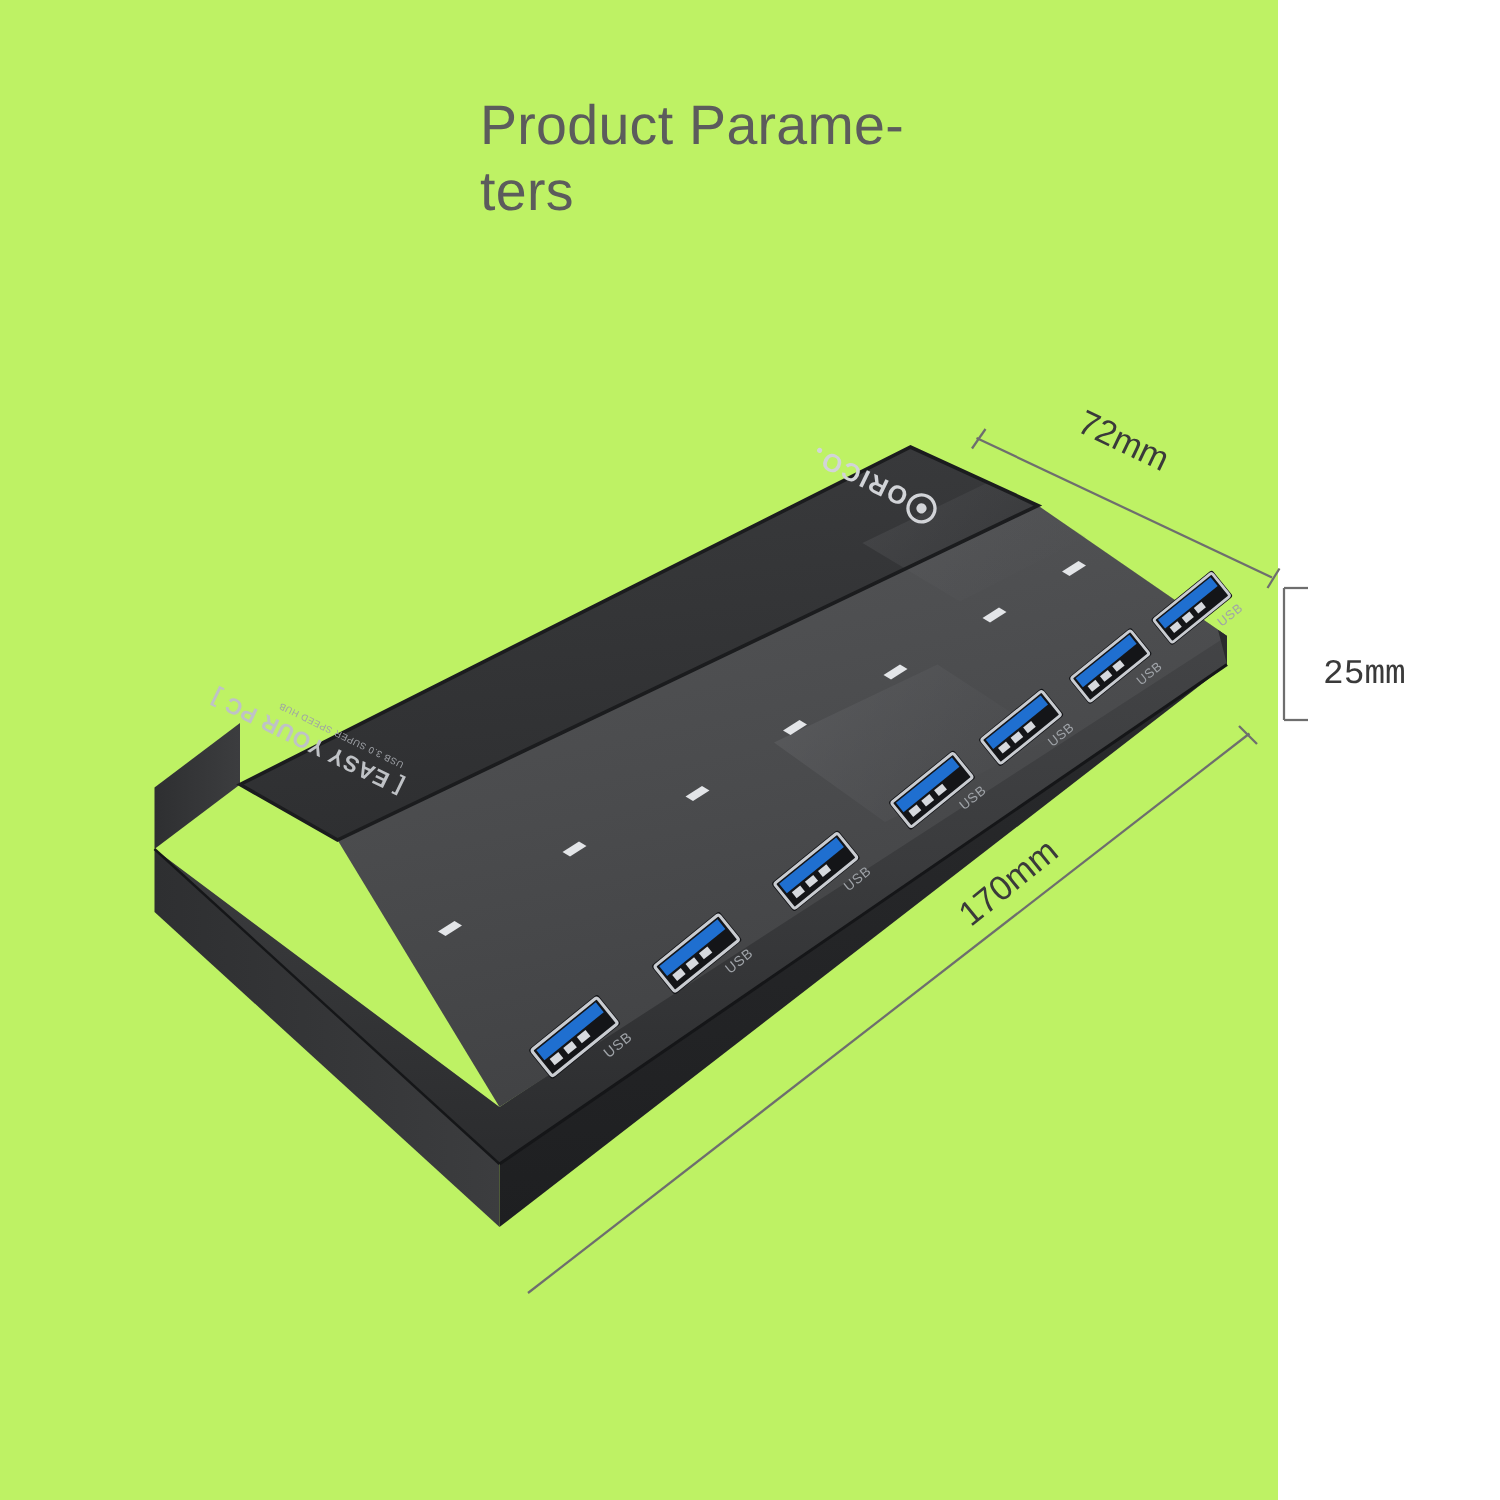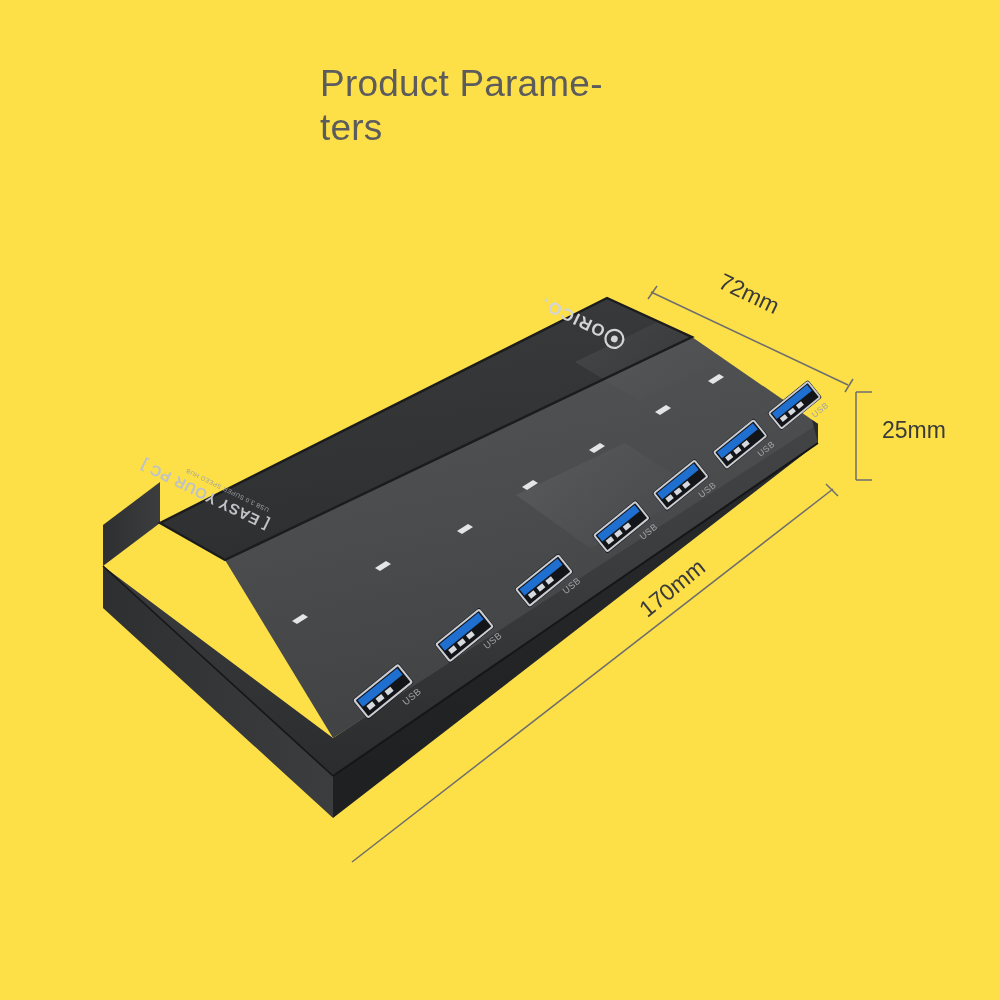--- a/index.html
+++ b/index.html
@@ -4,22 +4,22 @@
 <style>
   * { margin:0; padding:0; box-sizing:border-box; }
   html, body {
     width:1000px; height:1000px;
     background:#ffffff;
     font-family:"Liberation Sans", sans-serif;
     overflow:hidden;
   }
   #page {
     position:relative;
-    width:1000px; height:1000px;
-    background:#fde047;
+    width:852px; height:1000px;
+    background:#bef264;
   }
   #title {
     position:absolute;
     left:320px; top:62px;
     width:330px;
     font-size:37px;
     line-height:44px;
     color:#5c5c5c;
     letter-spacing:0.2px;
     white-space:pre-line;
@@ -36,21 +36,21 @@
     color:#3a3a3a;
     white-space:nowrap;
     font-weight:400;
   }
   #lbl-72 {
     left:726px; top:268px;
     transform:rotate(25.5deg);
     transform-origin:0 0;
   }
   #lbl-25 {
-    left:882px; top:417px;
+    left:882px; top:436px;font-family:Liberation Mono, monospace;
   }
   #lbl-170 {
     left:634px; top:602px;
     transform:rotate(-39deg);
     transform-origin:0 0;
   }
 </style>
 </head>
 <body>
 

